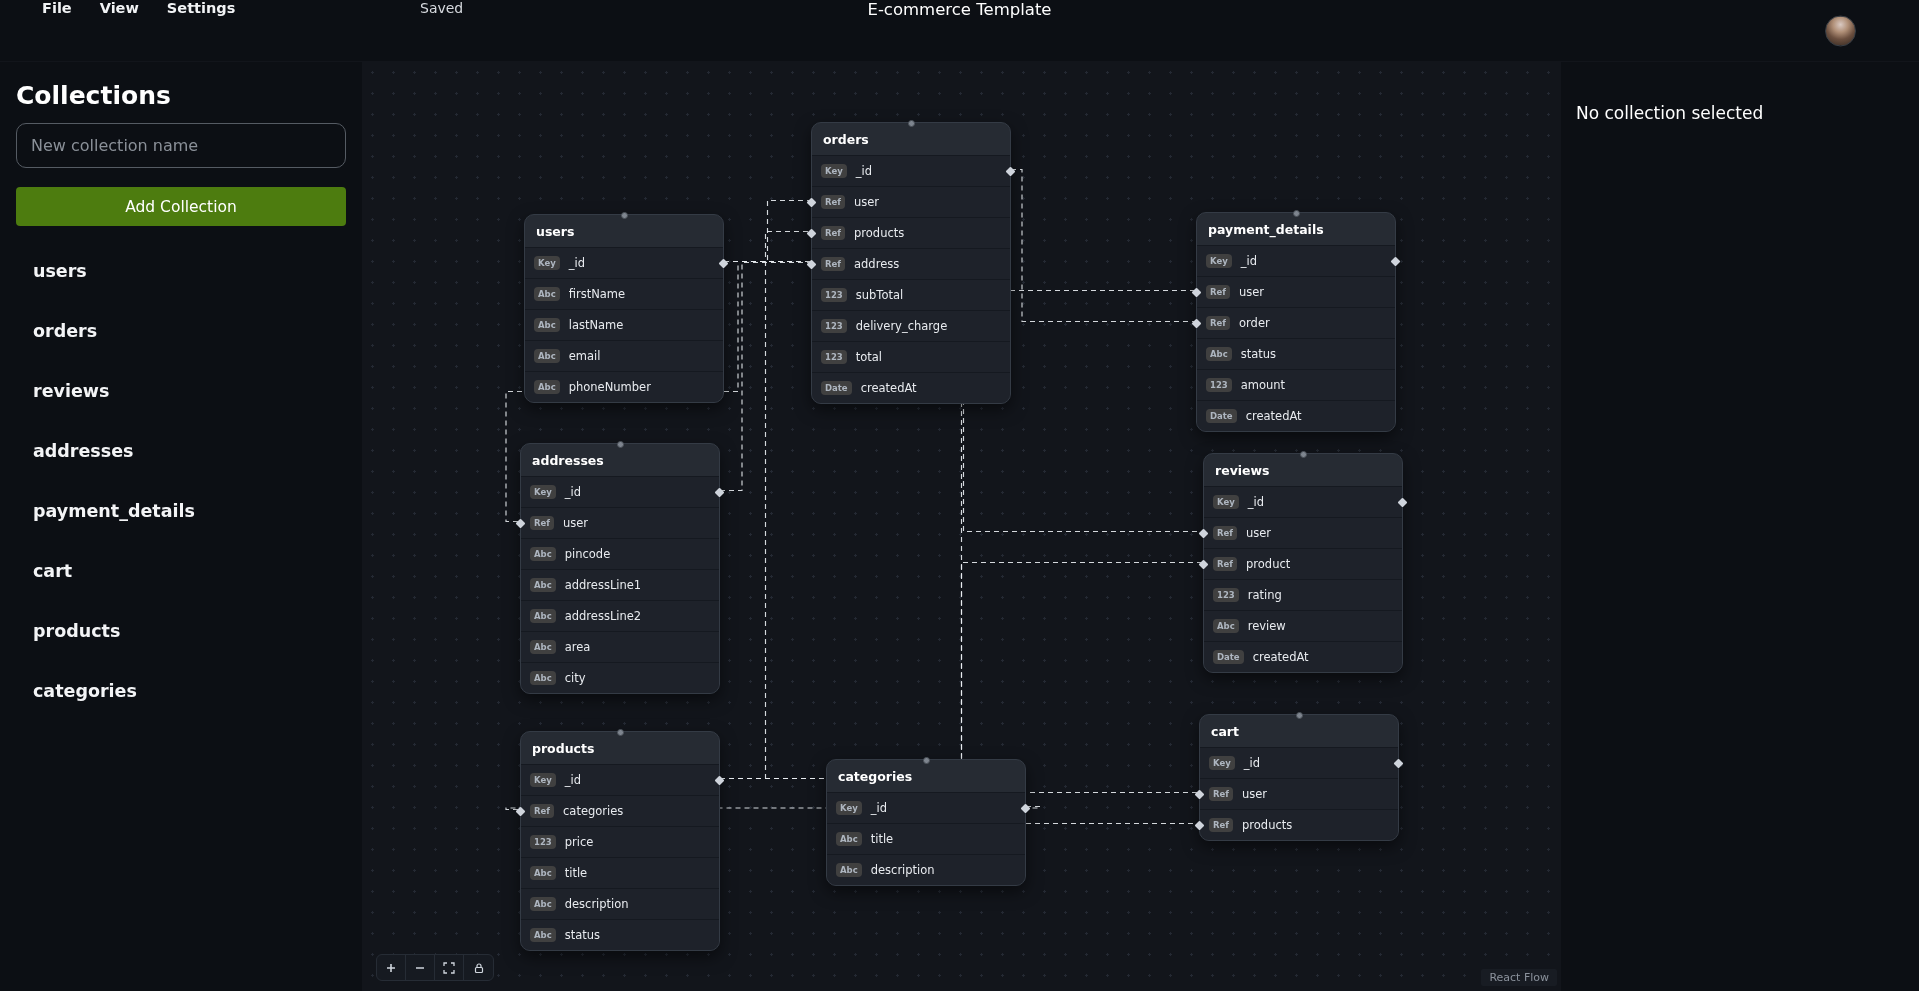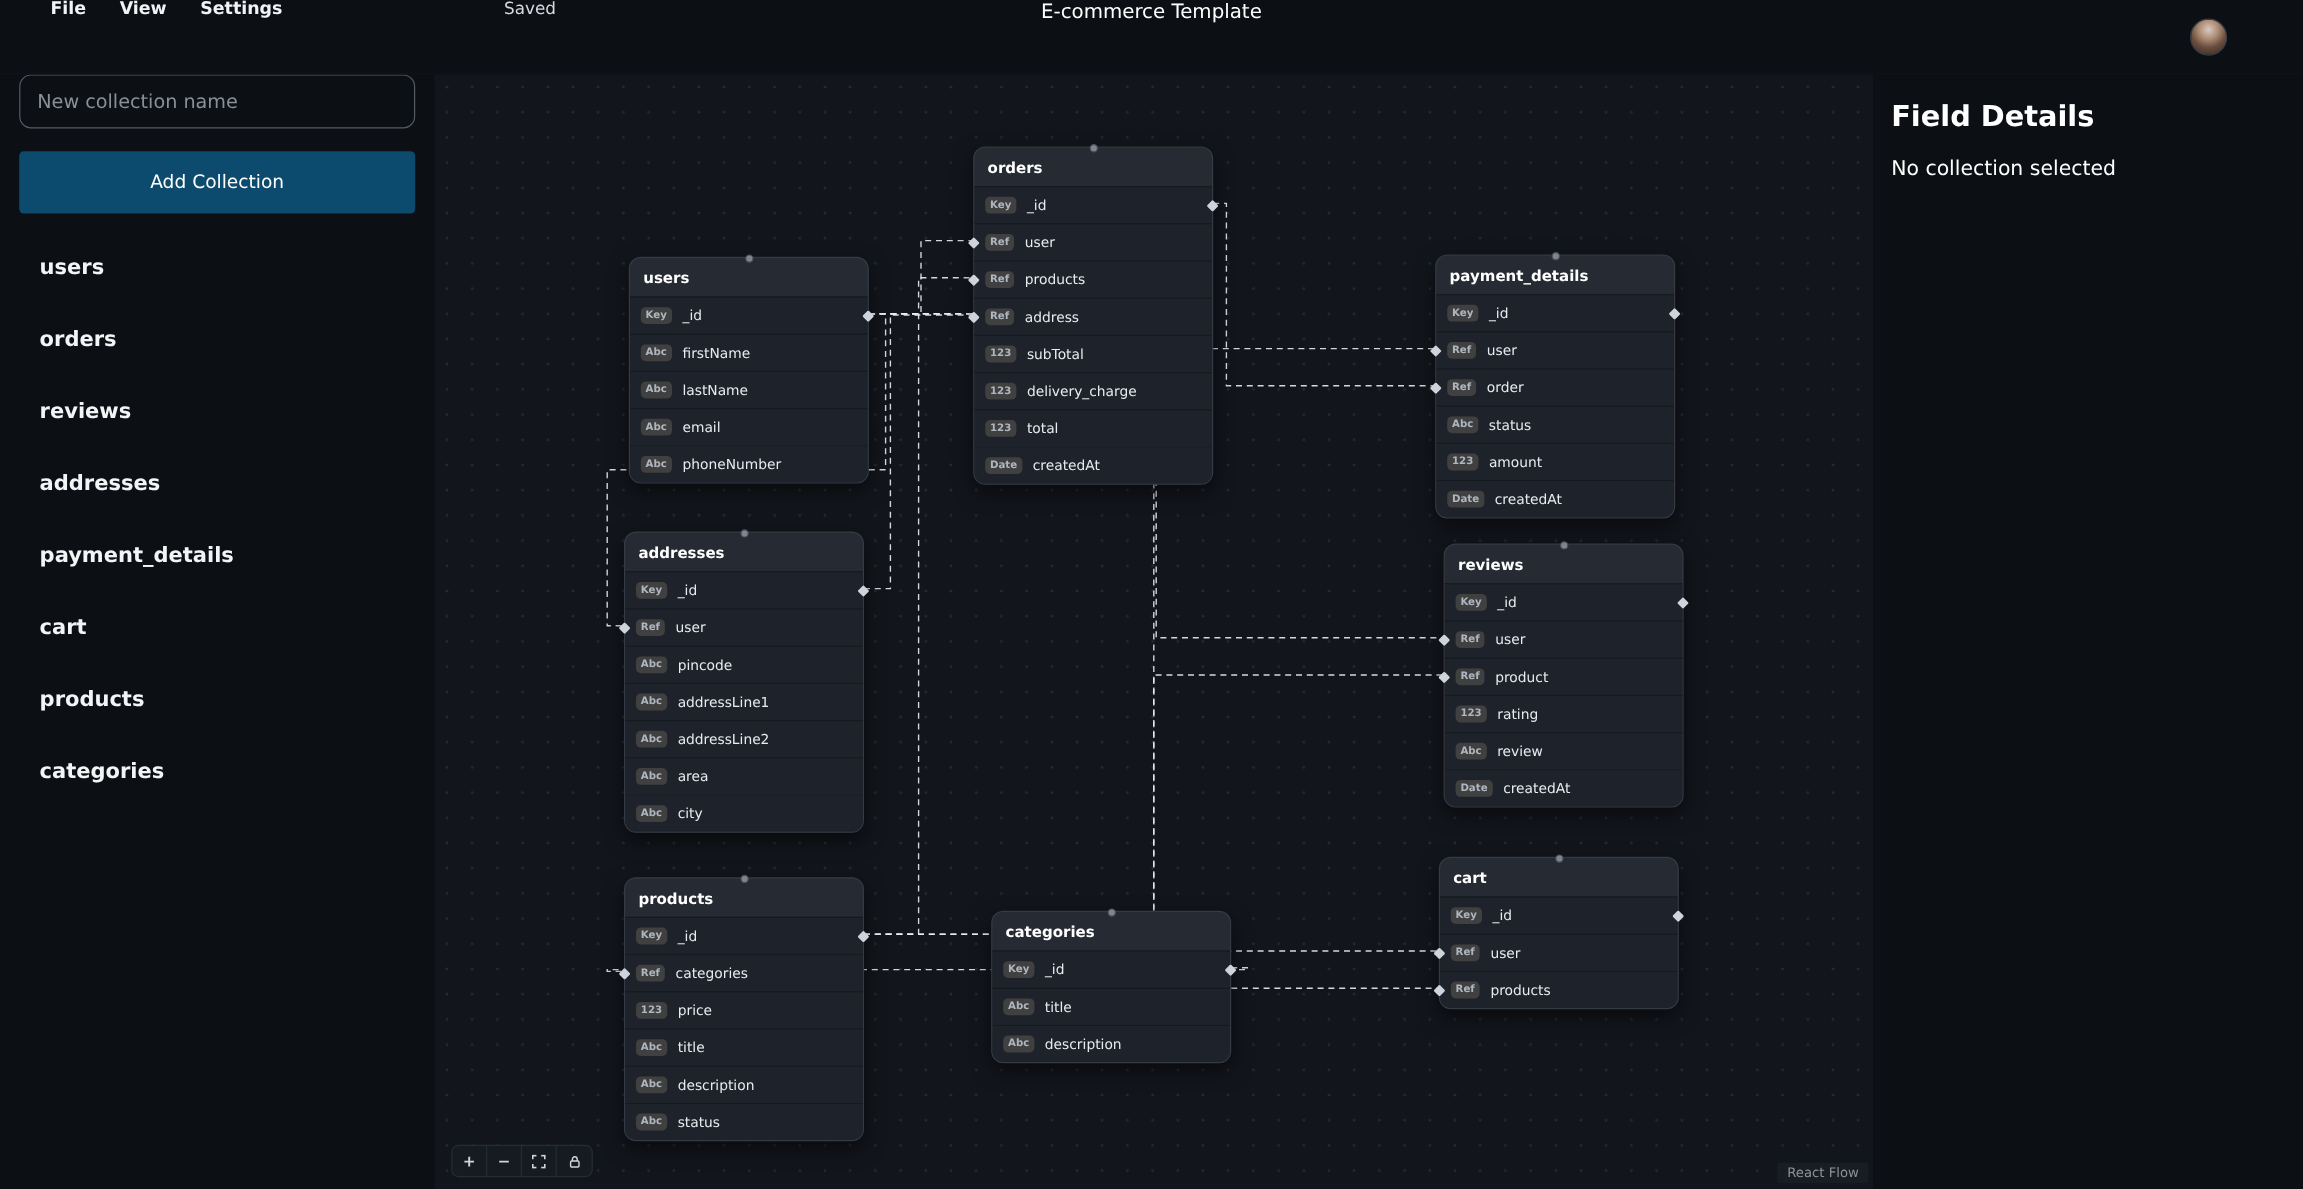--- a/index.html
+++ b/index.html
@@ -23,21 +23,21 @@
   .avatar { position:absolute; right:63px; top:50%; transform:translateY(-50%); width:31px; height:31px; border-radius:50%;
             background:radial-gradient(circle at 50% 28%, #d9c9c2 0%, #b08f77 30%, #6b4f3f 58%, #2e241d 100%);
             border:1px solid #3a3f46; }
 
   
   .sidebar { grid-area:s; padding:0 16px; background:#0c0f14; }
   .collections-heading { font-size:25px; font-weight:700; margin:19px 0 13px 0; }
   .new-input { width:100%; height:45px; background:transparent; border:1px solid #555b63; border-radius:10px;
                color:#14b8a6; font-size:16px; padding:0 14px; font-family:inherit; outline:none; }
   .new-input::placeholder { color:#8a9098; }
-  .add-btn { width:100%; height:52px; margin-top:19px; background:#0c4a6e; color:#fff; border:none; border-radius:4px;
+  .add-btn { width:100%; height:39px; margin-top:19px; background:#4d7c0f; color:#fff; border:none; border-radius:4px;
              font-size:15.5px; font-weight:500; font-family:inherit; cursor:pointer; }
   .collections-list { list-style:none; margin:15px 0 0 0; padding:0; }
   .collections-list li { height:60px; display:flex; align-items:center; padding-left:17px;
                          font-size:17.5px; font-weight:600; color:#f3f4f6; cursor:pointer; }
 
   
   .canvas { grid-area:c; position:relative; overflow:hidden; background:#12151b;
             background-image:radial-gradient(#242933 1px, transparent 1.4px);
             background-size:21px 21px; }
   .edges { position:absolute; left:0; top:0; }
@@ -83,20 +83,21 @@
     <span>File</span>
     <span>View</span>
     <span>Settings</span>
   </nav>
   <span class="saved">Saved</span>
   <h1 class="doc-title">E-commerce Template</h1>
   <div class="avatar"></div>
 </header>
 
 <aside class="sidebar">
+  <h2 class="collections-heading">Collections</h2>
   <input class="new-input" type="text" placeholder="New collection name" style="">
   <button class="add-btn">Add Collection</button>
   <ul class="collections-list">
       <li>users</li>
       <li>orders</li>
       <li>reviews</li>
       <li>addresses</li>
       <li>payment_details</li>
       <li>cart</li>
       <li>products</li>
@@ -385,15 +386,14 @@
           <rect x="2.5" y="5.5" width="7" height="5" rx="1" stroke="currentColor" stroke-width="1.2" fill="none"></rect>
           <path d="M4 5.5V4a2 2 0 0 1 4 0v1.5" stroke="currentColor" stroke-width="1.2" fill="none"></path>
         </svg>
     </button>
   </div>
 
   <div class="attribution">React Flow</div>
 </main>
 
 <aside class="details">
-  <h2>Field Details</h2>
   <p>No collection selected</p>
 </aside>
 
 </body></html>

